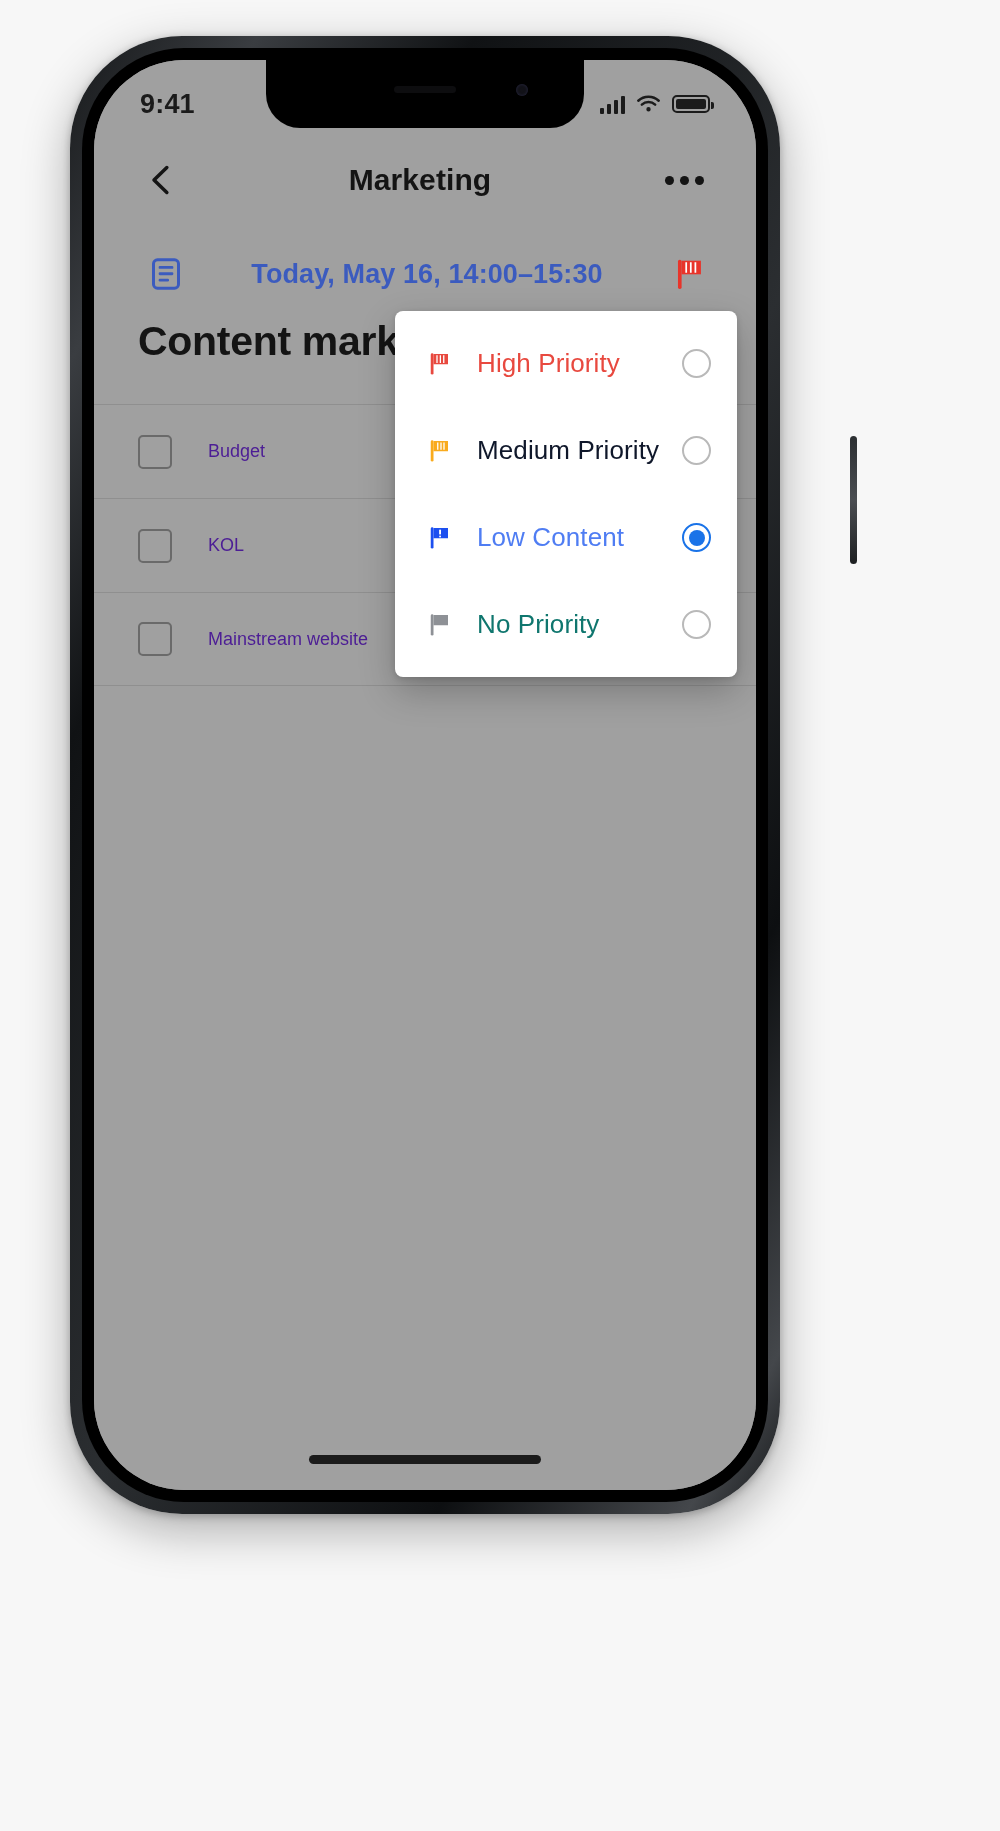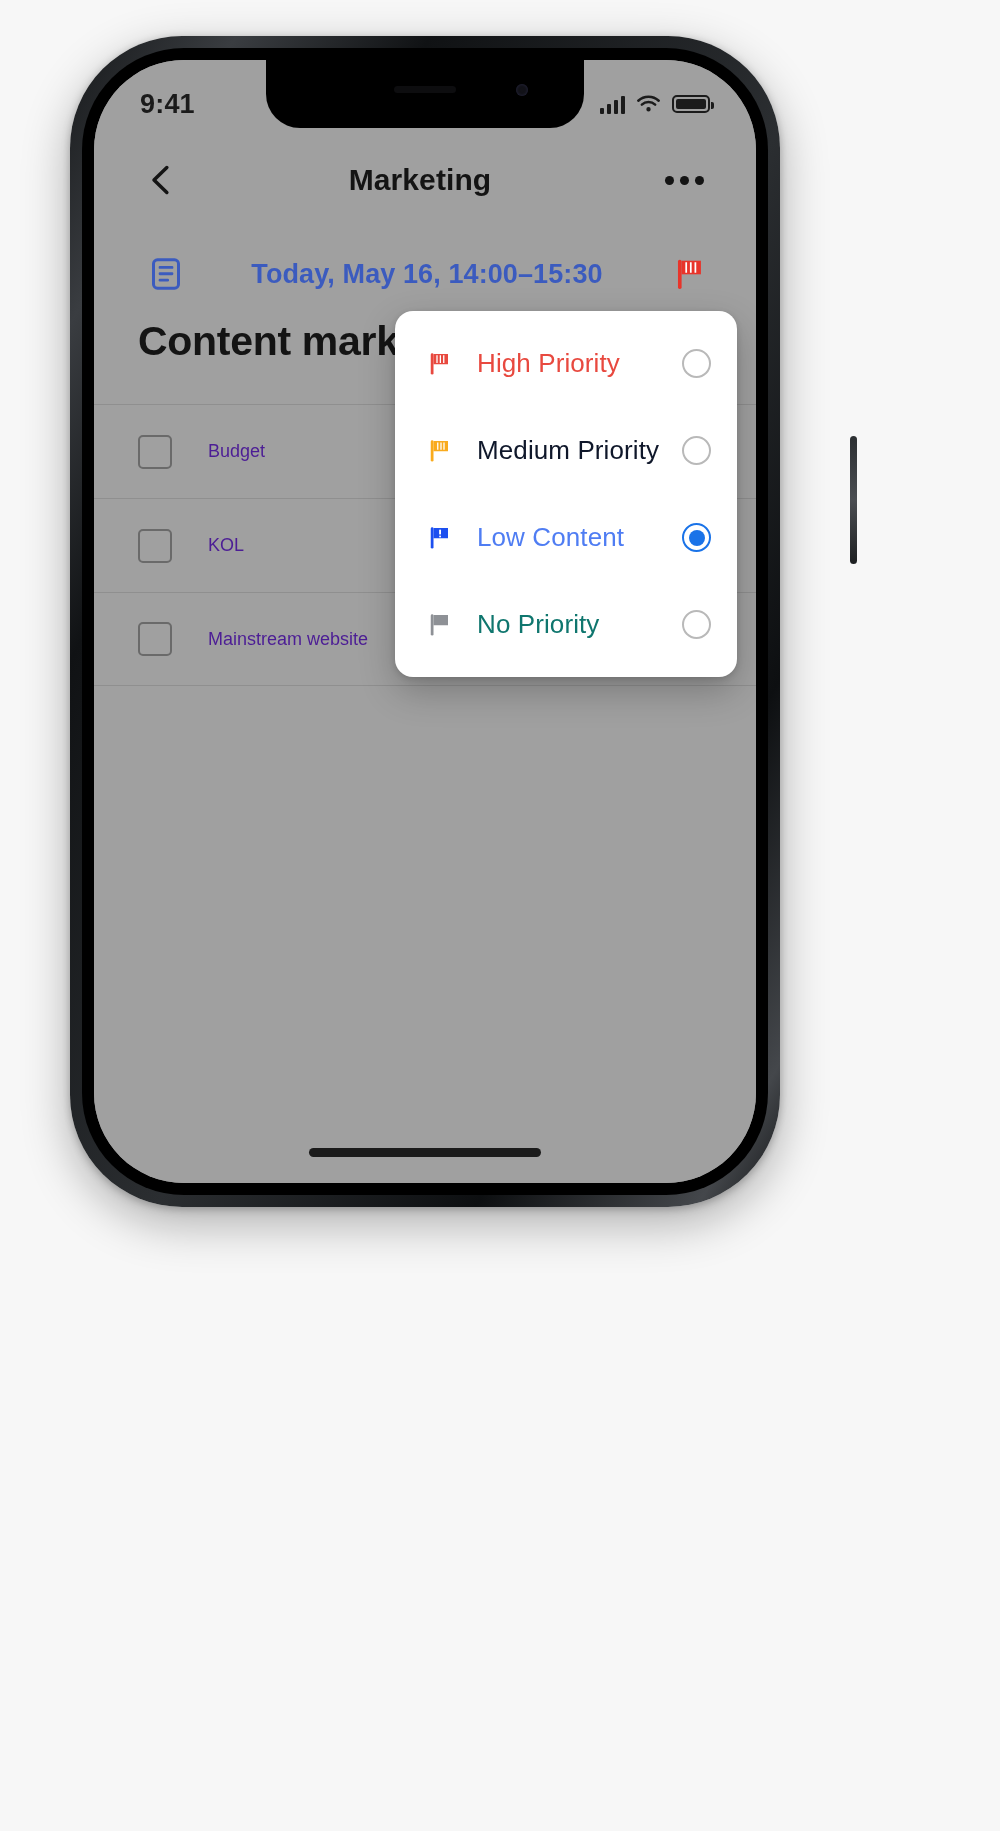--- a/index.html
+++ b/index.html
@@ -7,21 +7,21 @@
     width:1000px; height:1831px;
     background:#f7f7f7;
     font-family:"Liberation Sans", sans-serif;
     overflow:hidden;
   }
   #stage { position:relative; width:1000px; height:1831px; }
 
   
   .phone {
     position:absolute; left:70px; top:36px;
-    width:710px; height:1171px;
+    width:710px; height:1478px;
     border-radius:112px;
     background:linear-gradient(120deg,#16181a 0%,#3a3d41 12%,#101214 26%,#2b2e31 55%,#0d0f11 78%,#44474b 94%,#121416 100%);
     box-shadow:0 16px 48px rgba(0,0,0,.30), 0 2px 8px rgba(0,0,0,.25);
   }
   .phone-inner-ring {
     position:absolute; left:12px; top:12px; right:12px; bottom:12px;
     border-radius:102px;
     background:#000;
   }
   .screen {
@@ -136,21 +136,21 @@
     position:absolute; bottom:26px; left:50%; transform:translateX(-50%);
     width:232px; height:9px; border-radius:6px; background:#1b1b1b;
   }
 
   
   .popup {
     position:absolute;
     left:301px; top:251px;
     width:342px;
     background:#ffffff;
-    border-radius:18px;
+    border-radius:8px;
     box-shadow:0 14px 36px rgba(0,0,0,.24), 0 2px 6px rgba(0,0,0,.14);
     z-index:60;
     padding:9px 0;
     overflow:hidden;
   }
   .p-item {
     display:flex; align-items:center;
     height:87px;
     padding:0 26px 0 28px;
   }

